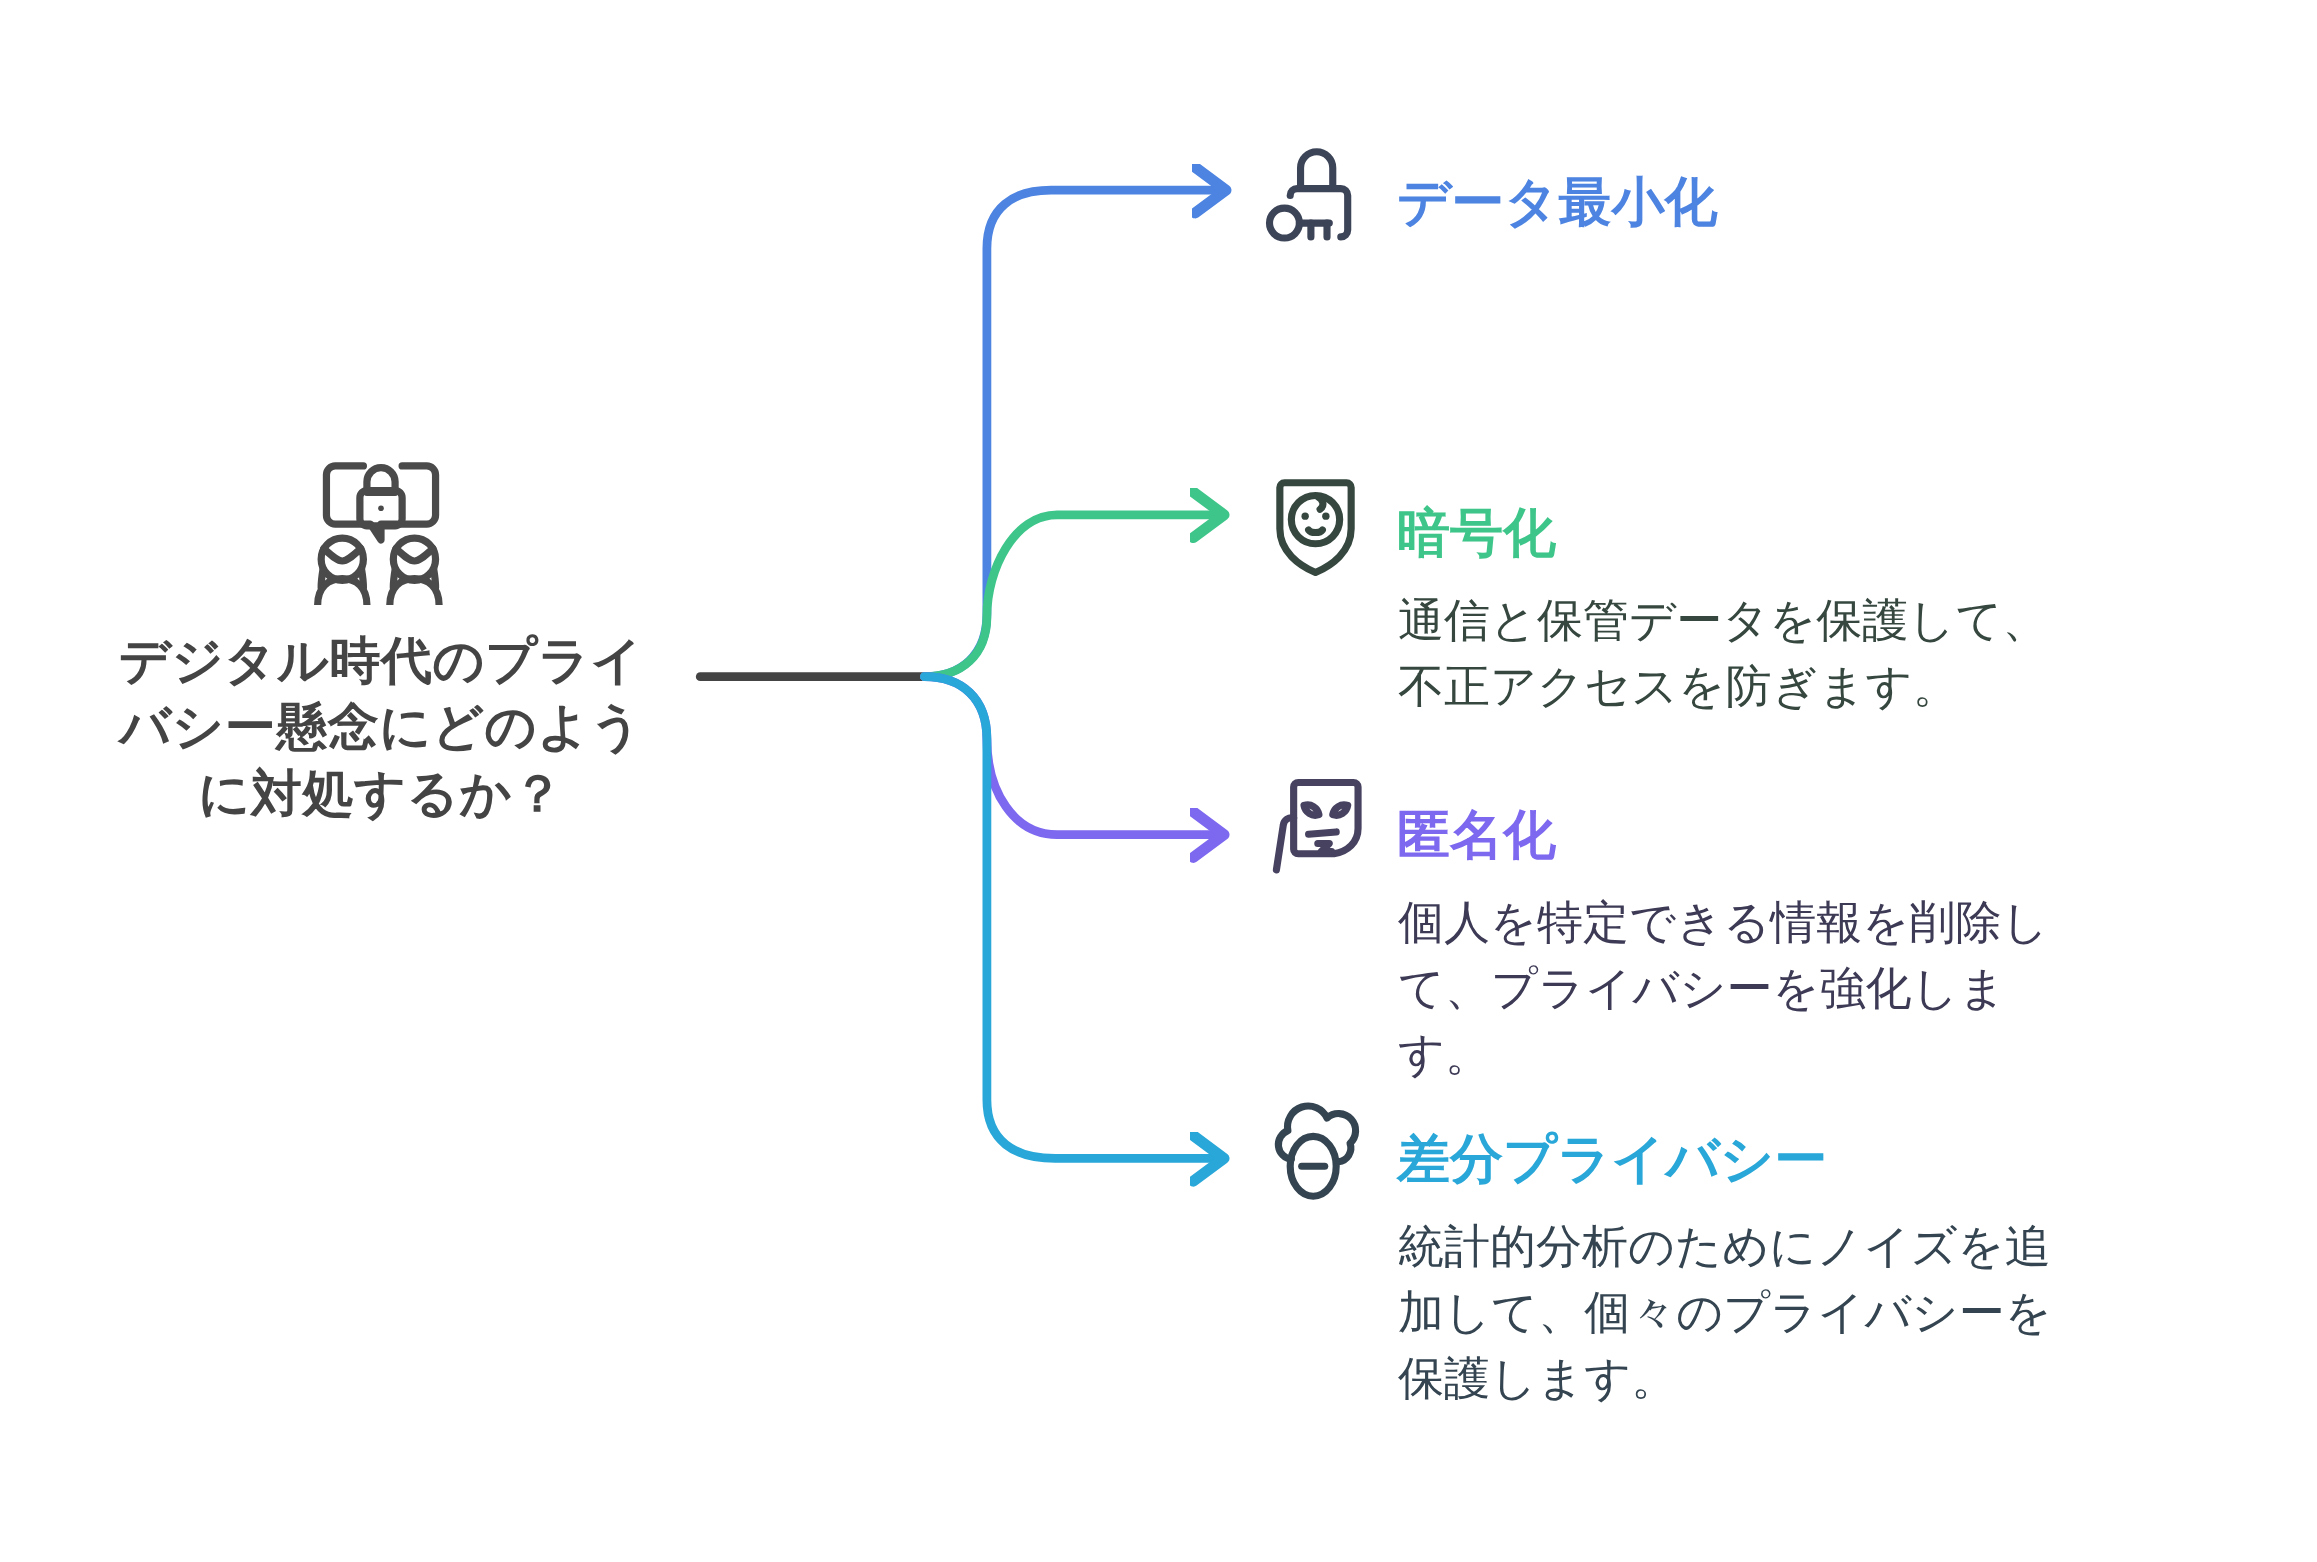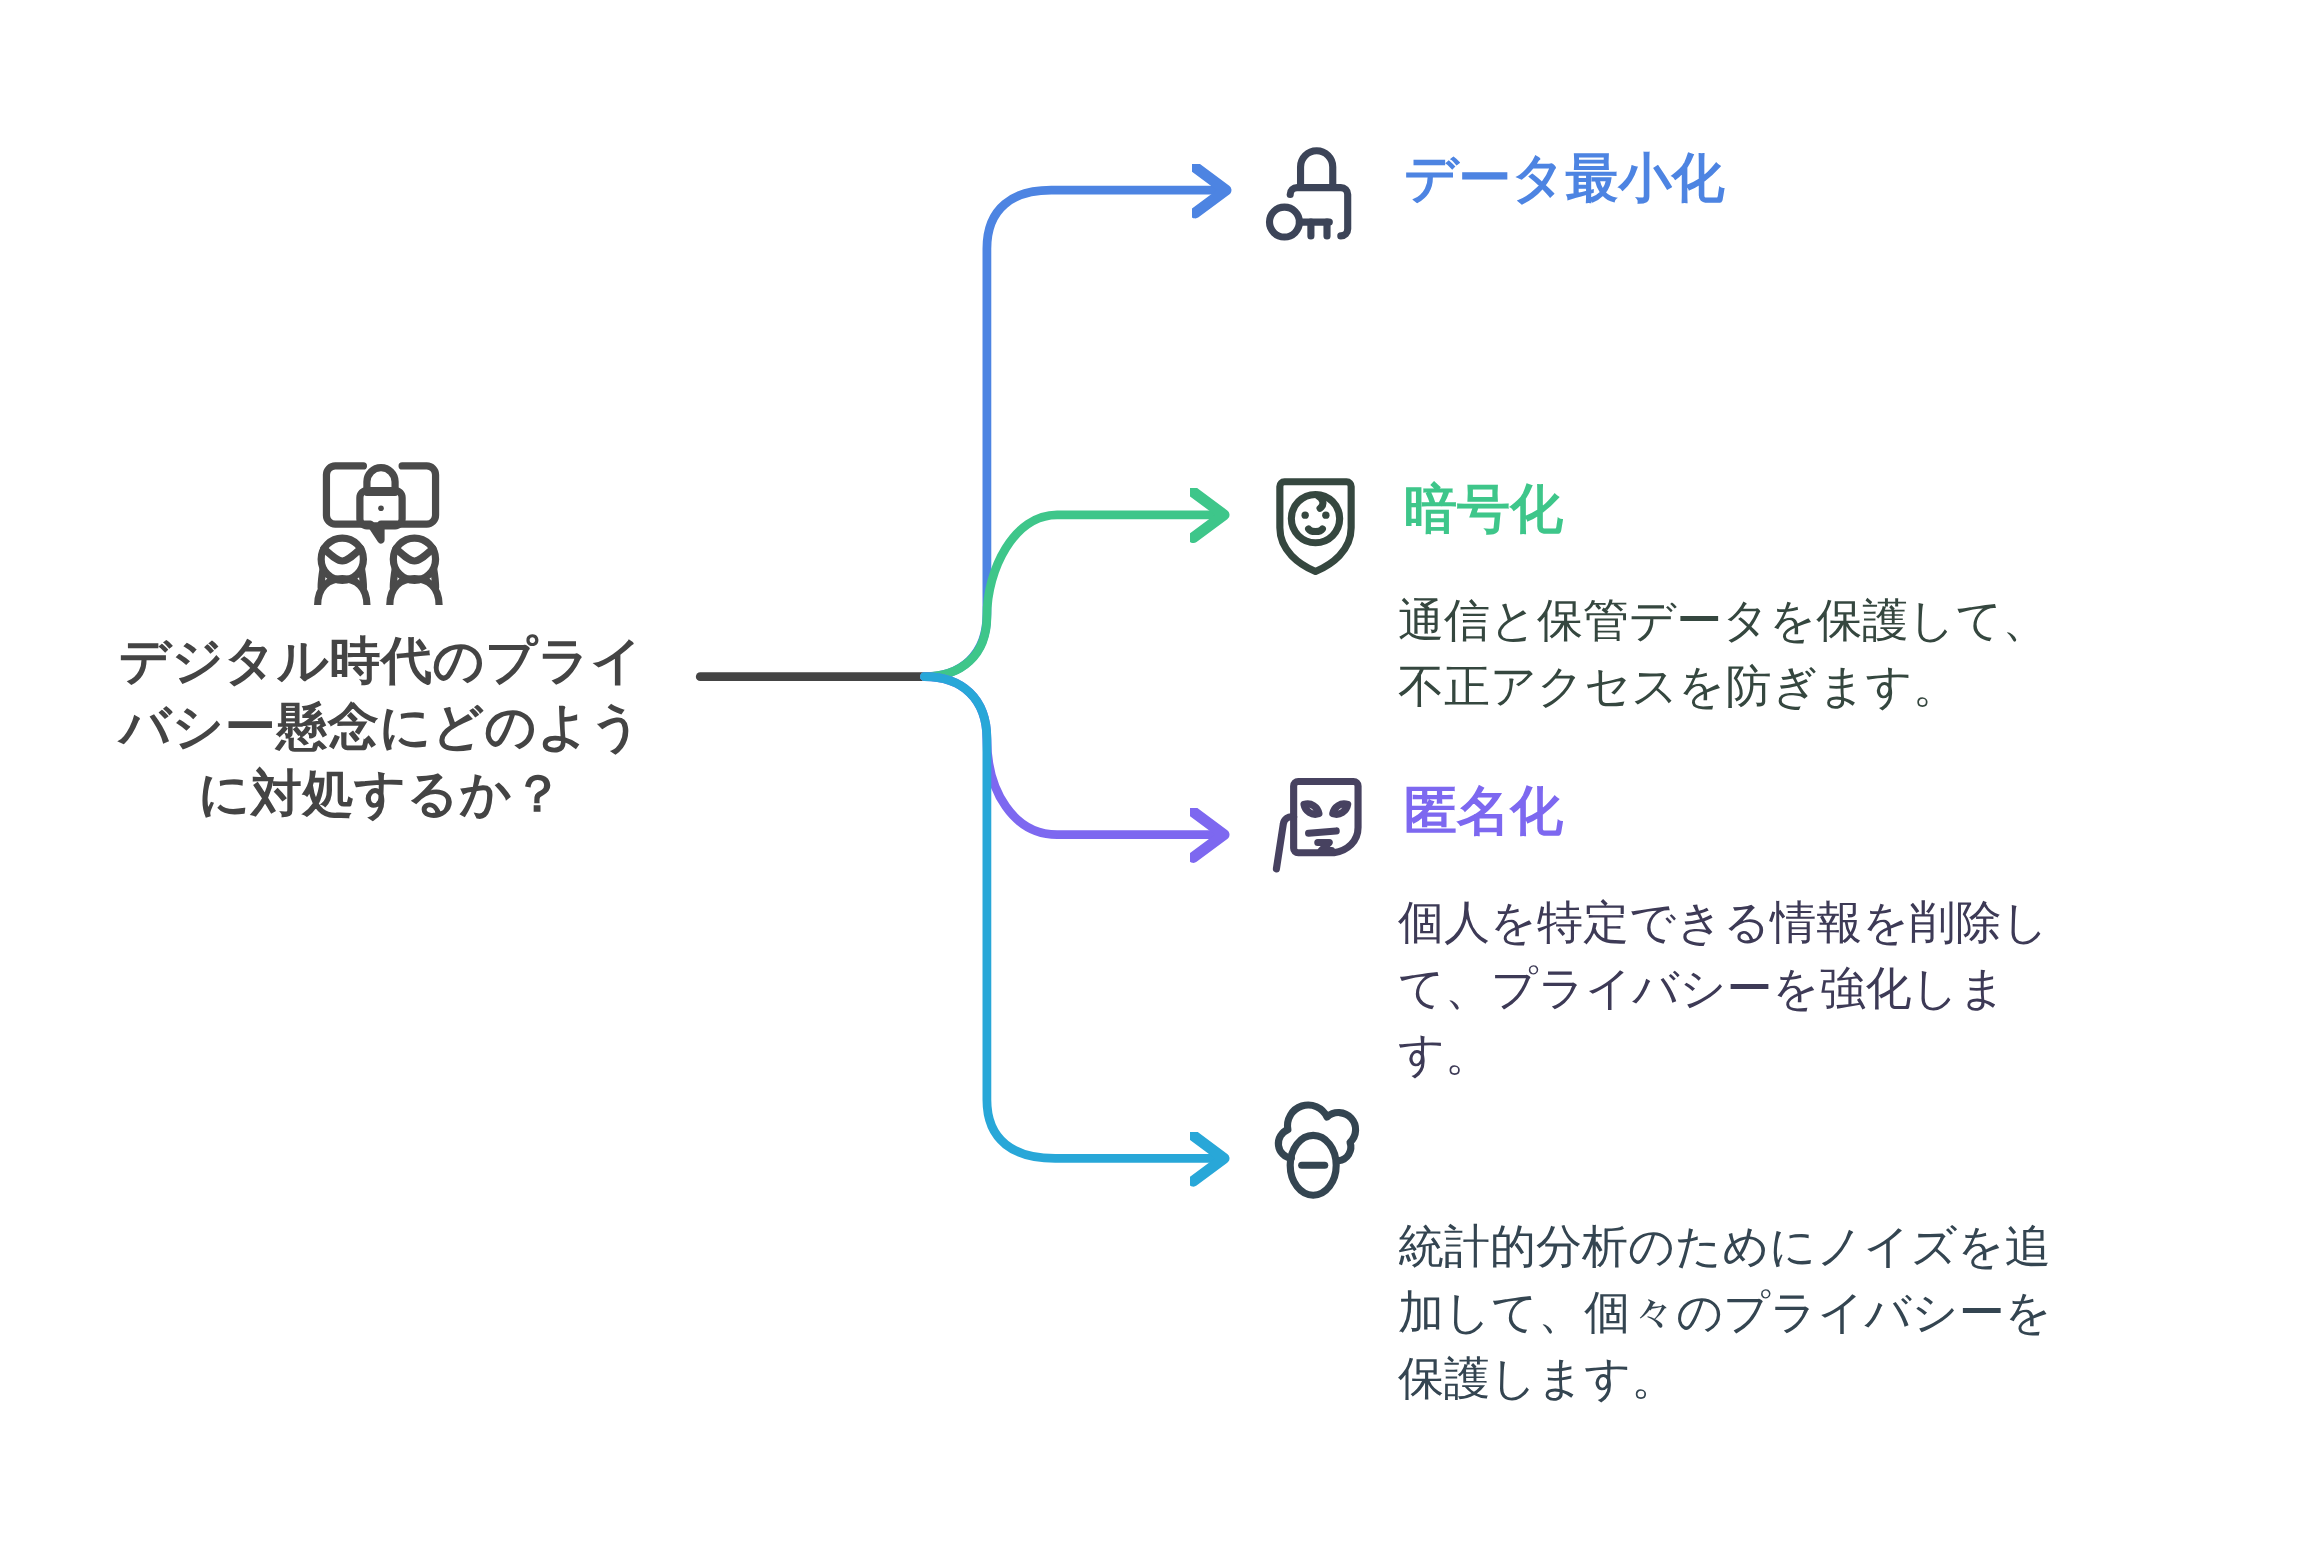--- a/index.html
+++ b/index.html
@@ -60,22 +60,22 @@
   }
 
   
   .branch {
     position: absolute;
     left: 1258px;
     width: 809px;
   }
   .branch-head {
     display: flex;
-    align-items: flex-start;
-    gap: 31px;
+    align-items: center;
+    gap: 24px;
     height: 117px;
   }
   .branch-icon {
     width: 115px;
     height: 115px;
     flex: 0 0 115px;
     display: block;
   }
   .branch-label {
     font-size: 53px;
@@ -240,18 +240,19 @@
     <div class="branch-head">
       <svg class="branch-icon" viewBox="0 0 100 100">
         <g fill="none" stroke="#344551" stroke-width="6.2" stroke-linecap="round" stroke-linejoin="round">
 
           <path d="M29,56 A13,13 0 0 1 26,31 A18,18 0 0 1 60,20 A14,14 0 0 1 80,42 A12,12 0 0 1 70,58"></path>
 
           <ellipse cx="48" cy="62" rx="20" ry="26"></ellipse>
           <path d="M38,62 L58,62"></path>
         </g>
       </svg>
+      <div class="branch-label">差分プライバシー</div>
     </div>
     <div class="branch-body">統計的分析のためにノイズを追加して、個々のプライバシーを保護します。</div>
   </div>
 
 </div>
 
 
 </body></html>

